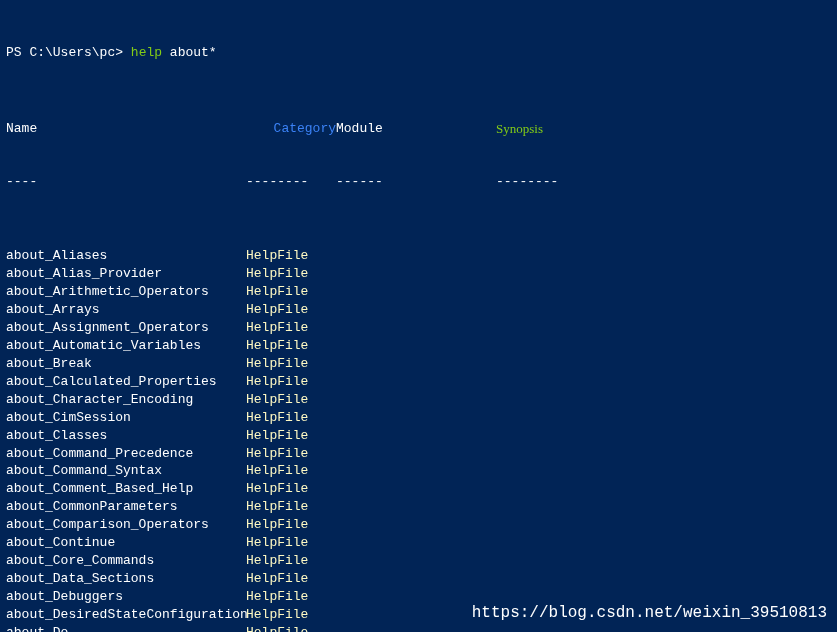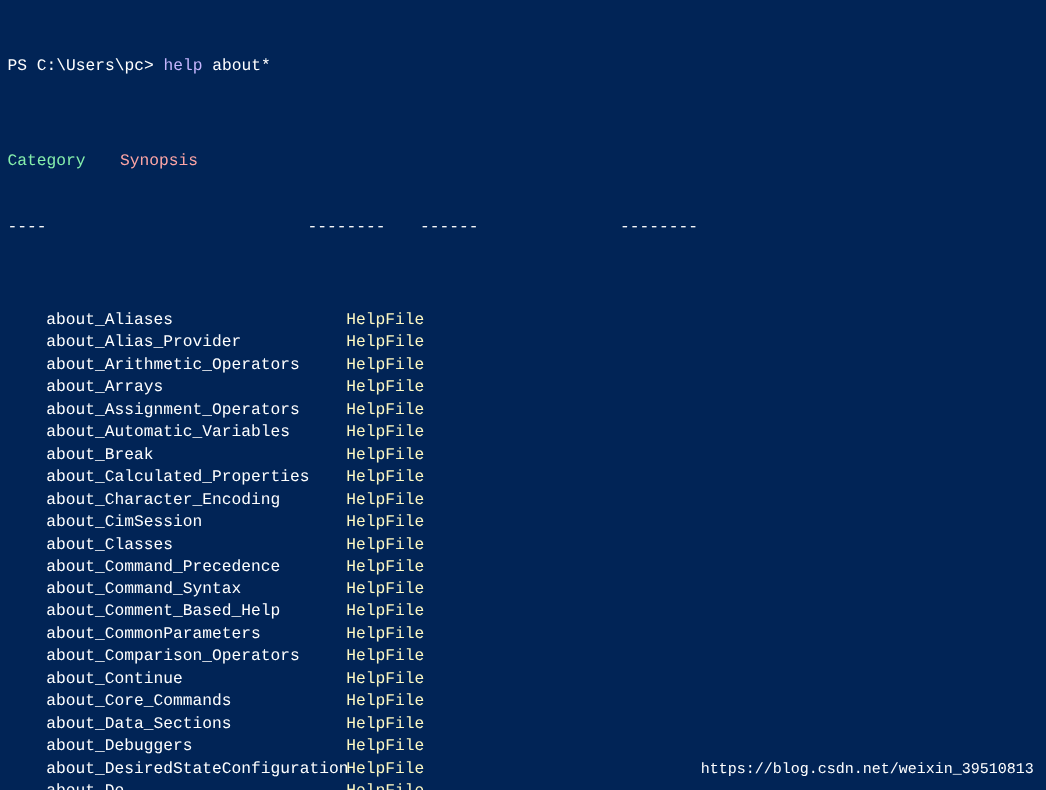--- a/index.html
+++ b/index.html
@@ -19,45 +19,47 @@
     }
     .terminal {
       padding: 8px 6px;
       white-space: pre;
       line-height: 1.38;
     }
     .prompt-line {
       color: #ffffff;
     }
     .cmd-help {
-      color: #c4b5fd;
+      color: #84cc16;
       text-align: right;
     }
     .cmd-arg {
       color: #ffffff;
       text-align: right;
     }
     .header-row {
       display: flex;
       margin-top: 4px;
     }
     .col-name-header {
       width: 240px;
       color: #ffffff;
     }
     .col-category-header {
       width: 90px;
-      color: #86efac;
+      color: #3b82f6;
+      text-align: right;
     }
     .col-module-header {
       width: 160px;
       color: #ffffff;
     }
     .col-synopsis-header {
-      color: #fca5a5;
+      color: #84cc16;
+      font-family: Liberation Serif, serif;
     }
     .header-underline {
       display: flex;
       margin-bottom: 2px;
     }
     .ul-name {
       width: 240px;
       color: #ffffff;
     }
     .ul-category {
@@ -71,51 +73,52 @@
     .ul-synopsis {
       color: #ffffff;
     }
     .data-rows {
       display: flex;
       flex-direction: column;
     }
     .data-row {
       display: flex;
       line-height: 1.38;
-      margin-left: 31px;
     }
     .col-name {
       width: 240px;
       color: #ffffff;
     }
     .col-category {
       width: 90px;
       color: #fef9c3;
     }
     .col-module {
       width: 160px;
       color: #ffffff;
     }
     .watermark {
       position: absolute;
       bottom: 10px;
       right: 10px;
       color: #ffffff;
-      font-size: 12px;
+      font-size: 16px;
       font-family: 'Courier New', Courier, monospace;
     }
   </style>
 </head>
 <body>
 
 <div class="terminal">
   <div class="prompt-line"><span>PS C:\Users\pc&gt;</span> <span class="cmd-help">help</span><span class="cmd-arg"> about*</span></div>
 
   <div class="header-row">
+    <div class="col-name-header">Name</div>
     <div class="col-category-header">Category</div>
+    <div class="col-module-header">Module</div>
     <div class="col-synopsis-header">Synopsis</div>
   </div>
   <div class="header-underline">
     <div class="ul-name">----</div>
     <div class="ul-category">--------</div>
     <div class="ul-module">------</div>
     <div class="ul-synopsis">--------</div>
   </div>
 
   <div class="data-rows" id="table-body">

